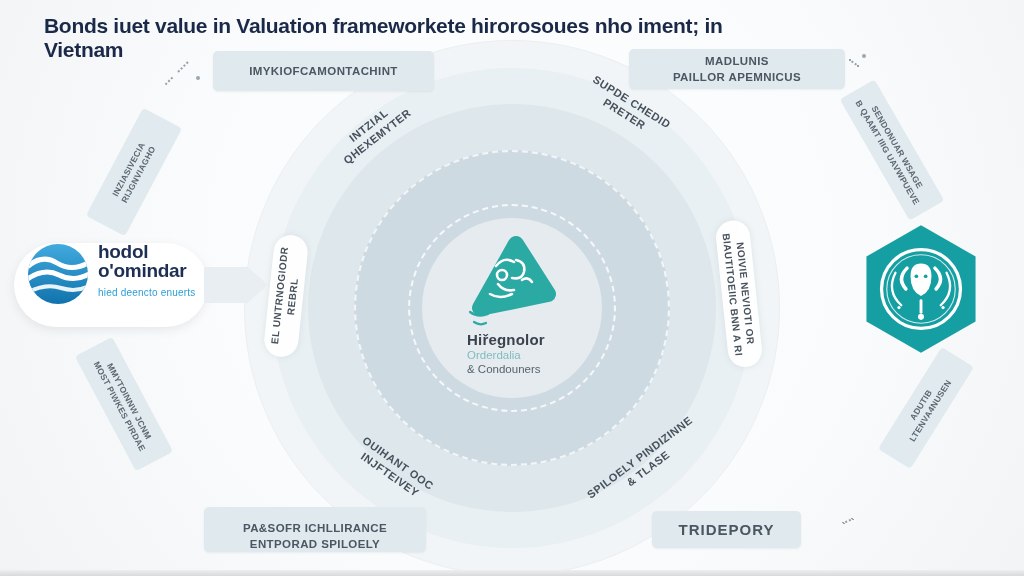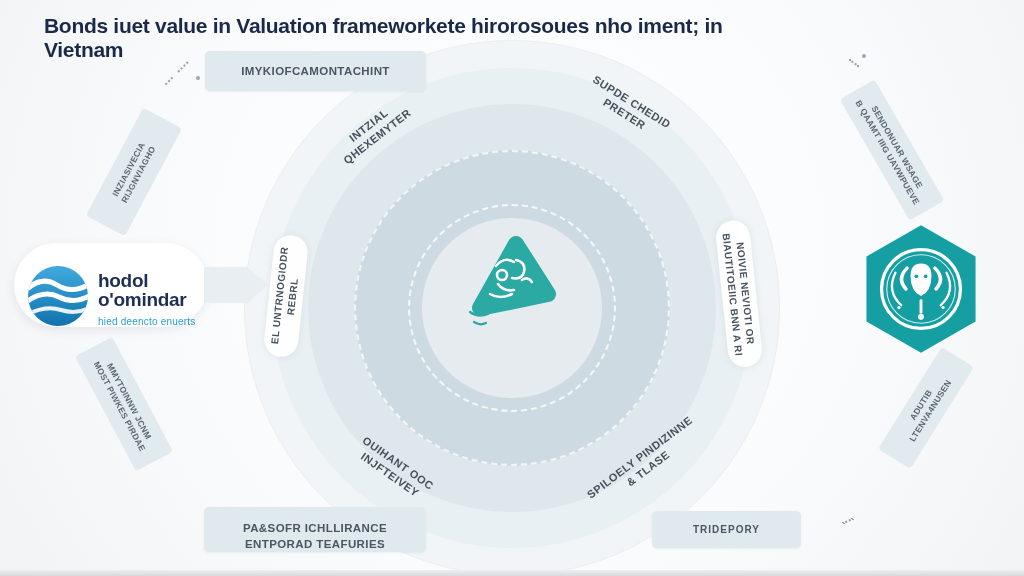--- a/index.html
+++ b/index.html
@@ -28,24 +28,24 @@
   .centerText .l1{font-size:15px;font-weight:bold;color:#3a434d;letter-spacing:0.2px;}
   .centerText .l2{font-size:11.5px;color:#83bcc1;}
   .centerText .l3{font-size:11.5px;color:#59646e;}
   
   .lblBox{
     background:#dfe9ee;border-radius:5px;
     display:flex;flex-direction:column;justify-content:center;align-items:center;
     font-size:11.5px;font-weight:bold;color:#4a5661;letter-spacing:0.4px;line-height:1.4;
     text-align:center;box-shadow:0 1px 2px rgba(120,140,150,0.12);
   }
-  .boxTL{left:205px;top:51px;width:221px;height:40px;}
+  .boxTL{left:213px;top:51px;width:221px;height:40px;}
   .boxTR{left:629px;top:49px;width:216px;height:40px;}
   .boxBL{left:204px;top:507px;width:222px;height:45px;justify-content:flex-end;}
-  .boxBR{left:652px;top:511px;width:149px;height:37px;font-size:10px;letter-spacing:1px;}
+  .boxBR{left:652px;top:511px;width:149px;height:37px;font-size:15px;letter-spacing:1px;}
   
   .ringLbl{
     transform-origin:center;text-align:center;font-weight:bold;color:#46515c;
     font-size:11px;letter-spacing:0.5px;line-height:1.3;white-space:nowrap;
   }
   .banded{background:rgba(255,255,255,0.92);border-radius:18px;padding:4px 12px;font-size:10px;box-shadow:0 0 6px rgba(160,175,185,0.25);}
   .rlTL{left:373px;top:131px;transform:translate(-50%,-50%) rotate(-38deg);}
   .rlTR{left:628px;top:108px;transform:translate(-50%,-50%) rotate(32deg);}
   .rlL {left:286px;top:296px;transform:translate(-50%,-50%) rotate(-84deg);}
   .rlR {left:739px;top:294px;transform:translate(-50%,-50%) rotate(84deg);}
@@ -58,21 +58,21 @@
     font-size:8.5px;font-weight:bold;color:#5b6771;letter-spacing:0.3px;line-height:1.35;
     text-align:center;white-space:nowrap;
   }
   .obTL{left:134px;top:172px;width:122px;height:44px;transform:translate(-50%,-50%) rotate(-62deg);}
   .obTR{left:892px;top:150px;width:140px;height:40px;transform:translate(-50%,-50%) rotate(60deg);}
   .obBL{left:124px;top:404px;width:130px;height:42px;transform:translate(-50%,-50%) rotate(62deg);}
   .obBR{left:926px;top:408px;width:120px;height:38px;transform:translate(-50%,-50%) rotate(-58deg);}
   
   .brandCard{
     left:14px;top:243px;width:194px;height:84px;background:#ffffff;border-radius:44px;
-    box-shadow:0 3px 10px rgba(90,110,120,0.12);display:flex;align-items:flex-end;
+    box-shadow:0 3px 10px rgba(90,110,120,0.12);display:flex;align-items:flex-start;
   }
   .brandIcon{margin-left:13px;flex:0 0 auto;display:flex;}
   .brandTextCol{margin-left:9px;line-height:0.98;}
   .brandName{font-size:19px;font-weight:bold;color:#1d2f55;letter-spacing:-0.3px;}
   .brandTag{margin-top:8px;font-size:10px;color:#2a9fd6;letter-spacing:0.2px;}
   
   .connArrow{
     left:204px;top:267px;width:64px;height:36px;background:#e8eef1;
     clip-path:polygon(0 0,68% 0,100% 50%,68% 100%,0 100%);
   }
@@ -114,20 +114,25 @@
         <path d="M62 48 q6 -4 10 2"></path>
         <path d="M30 62 q10 6 22 0"></path>
       </g>
       <g stroke="#2ba9a3" fill="none" stroke-width="2.2" stroke-linecap="round">
         <path d="M10 80 q8 6 18 2"></path>
         <path d="M14 90 q6 4 12 1"></path>
       </g>
     </svg>
   </div>
 
+  <div class="abs centerText">
+    <div class="l1">Hiřegnolor</div>
+    <div class="l2">Orderdalia</div>
+    <div class="l3">&amp; Condouners</div>
+  </div>
 
   <div class="abs ringLbl rlTL">
     <span>INTZIAL</span><br>
     <span>QHEXEMYTER</span>
   </div>
   <div class="abs ringLbl rlTR">
     <span>SUPDE CHEDID</span><br>
     <span>PRETER</span>
   </div>
   <div class="abs ringLbl banded rlL">
@@ -143,23 +148,27 @@
     <span>INJFTEIVEY</span>
   </div>
   <div class="abs ringLbl rlBR">
     <span>SPILOELY PINDIZINNE</span><br>
     <span>&amp; TLASE</span>
   </div>
 
   <div class="abs lblBox boxTL">
     <span>IMYKIOFCAMONTACHINT</span>
   </div>
+  <div class="abs lblBox boxTR">
+    <span>MADLUNIS</span>
+    <span>PAILLOR APEMNICUS</span>
+  </div>
   <div class="abs lblBox boxBL">
     <span>PA&amp;SOFR ICHLLIRANCE</span>
-    <span>ENTPORAD TEAFURIES</span>
+    <span>ENTPORAD SPILOELY</span>
   </div>
   <div class="abs lblBox boxBR">
     <span>TRIDEPORY</span>
   </div>
 
   <div class="abs outerBand obTL">
     <span>INZIASIVECIA</span>
     <span>RIJGNVIAGHO</span>
   </div>
   <div class="abs outerBand obTR">

